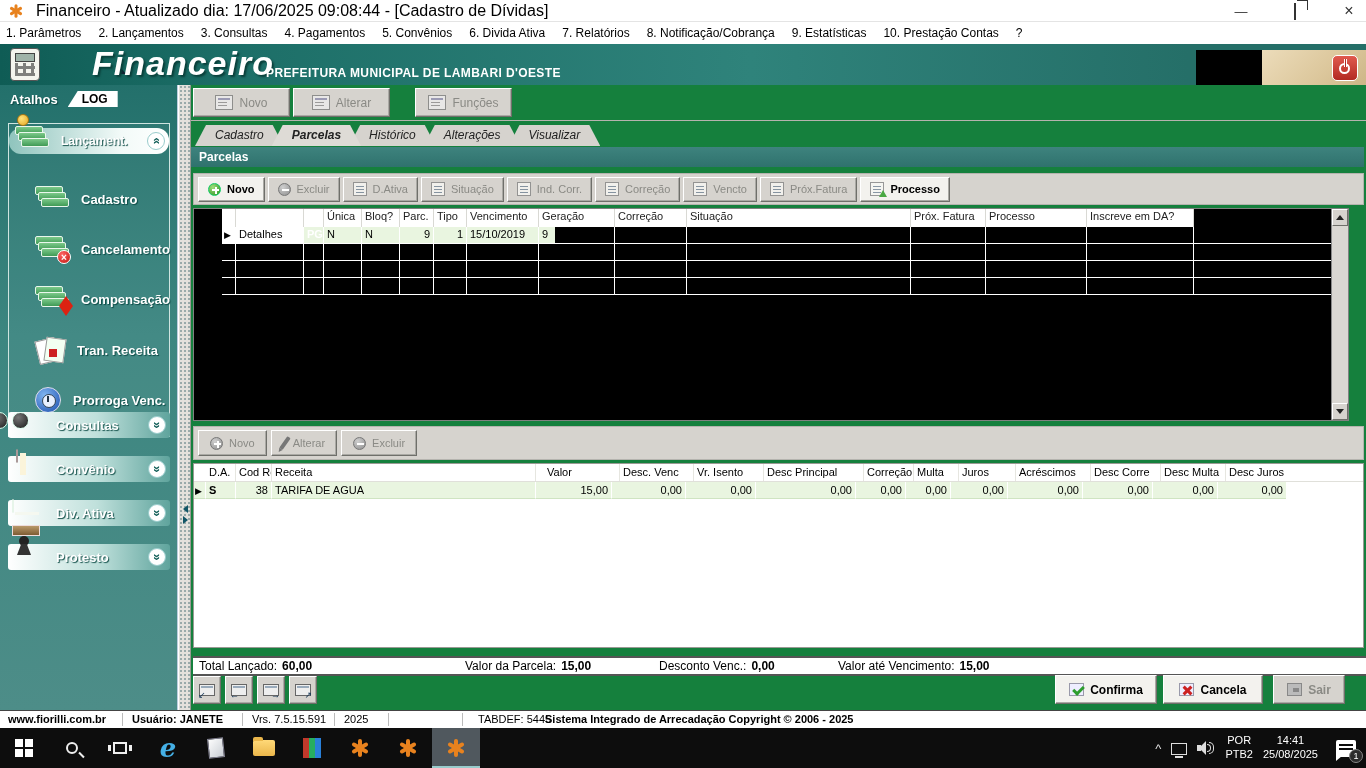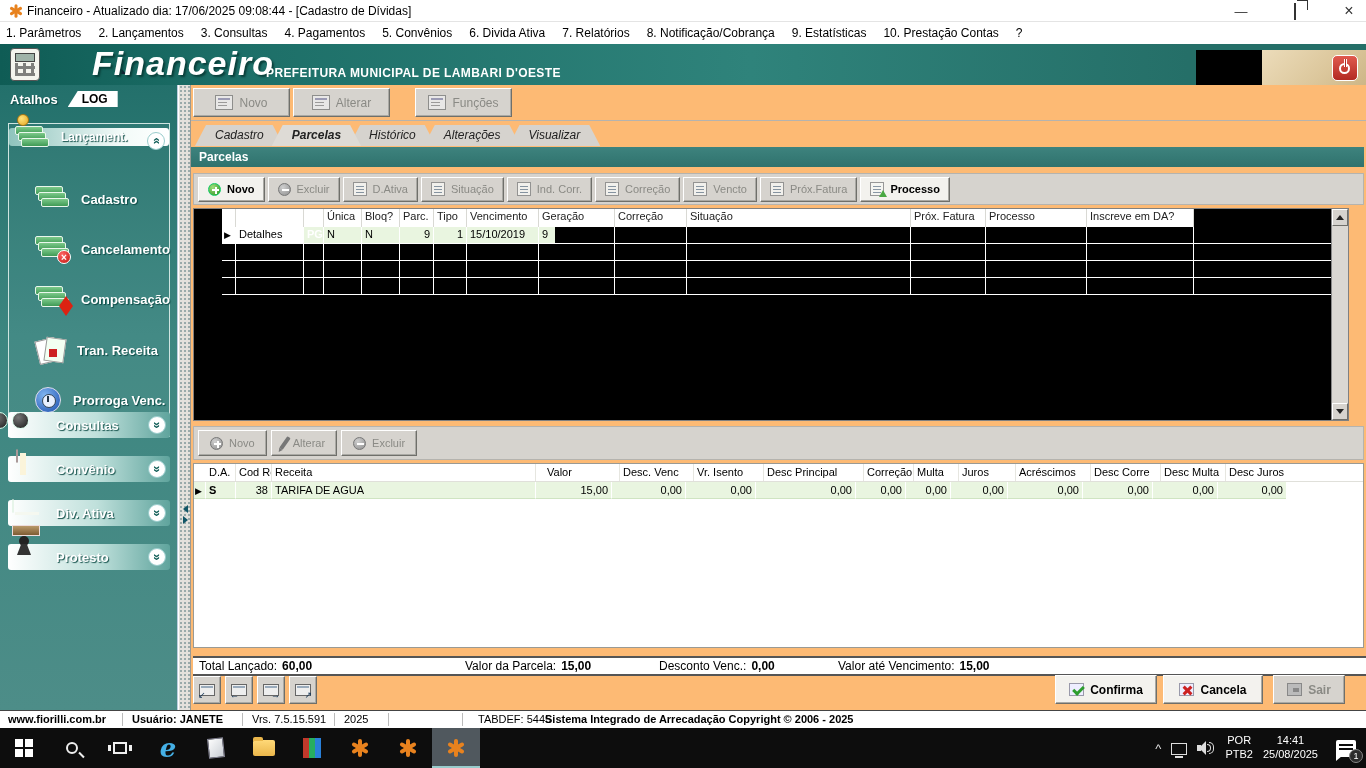--- a/index.html
+++ b/index.html
@@ -2,21 +2,21 @@
 <html><head>
 <meta charset="utf-8">
 <style>
   * { margin:0; padding:0; box-sizing:border-box; }
   html,body { width:1366px; height:768px; overflow:hidden; }
   body { font-family:"Liberation Sans", sans-serif; font-size:11px; color:#000; background:#d6d3ce; position:relative; }
   .abs { position:absolute; }
 
   
   .titlebar { left:0; top:0; width:1366px; height:22px; background:#fff; display:flex; align-items:center; padding-left:6px; border-bottom:1px solid #e4e4e4; }
-  .titlebar .title { margin-left:1px; font-size:12px; }
+  .titlebar .title { margin-left:10px; font-size:16px; }
   .win-controls { position:absolute; right:8px; top:0; height:22px; display:flex; align-items:center; gap:36px; }
   .wc { font-size:13px; color:#333; width:18px; text-align:center; cursor:default; }
   .wc-restore { width:11px; height:10px; border:1px solid #333; position:relative; background:#fff; }
   .wc-restore::before { content:""; position:absolute; left:2px; top:-4px; width:10px; height:9px; border:1px solid #333; border-bottom:none; border-left:none; }
 
   
   .menubar { left:0; top:22px; width:1366px; height:22px; background:#fff; display:flex; align-items:center; gap:17px; padding-left:6px; font-size:12px; }
   .menubar span { cursor:default; }
 
   
@@ -33,21 +33,21 @@
   .power-btn { position:absolute; right:8px; top:5px; width:26px; height:26px; background:linear-gradient(#e05a4e,#b32a22); border:1px solid #fff; border-radius:5px; cursor:pointer; }
   .power-btn .ring { position:absolute; left:6px; top:7px; width:11px; height:11px; border:2px solid #fff; border-radius:50%; }
   .power-btn .bar { position:absolute; left:11px; top:3px; width:3px; height:8px; background:#b32a22; border-left:1px solid #fff; border-right:1px solid #fff; }
 
   
   .sidebar { left:0; top:85px; width:178px; height:625px; background:linear-gradient(180deg,#23706b,#3c8680 40%,#4d8d88); border-right:1px solid #bcd; }
   .atalhos-row { position:absolute; left:10px; top:6px; display:flex; align-items:center; gap:10px; }
   .atalhos-label { color:#fff; font-weight:bold; font-size:13px; text-shadow:1px 1px 1px #0a4540; }
   .log-badge { background:#fff; color:#000; font-weight:bold; font-size:12px; padding:1px 10px 1px 14px; clip-path:polygon(10px 0,100% 0,100% 100%,0 100%); cursor:pointer; }
   .lanc-panel { position:absolute; left:8px; top:38px; width:162px; height:314px; border:1px solid #cfe4e0; background:rgba(255,255,255,0.04); }
-  .lanc-header { position:absolute; left:0; top:4px; width:160px; height:18px; background:linear-gradient(90deg,#8fc4bd,#f2faf8 70%,#fff); border-radius:3px; display:flex; align-items:center; }
+  .lanc-header { position:absolute; left:0; top:4px; width:160px; height:26px; background:linear-gradient(90deg,#8fc4bd,#f2faf8 70%,#fff); border-radius:12px; display:flex; align-items:center; }
   .lanc-header .lbl { margin-left:52px; color:#fff; font-weight:bold; font-size:12px; text-shadow:1px 1px 1px #15514b; }
   .circle-btn { position:absolute; right:4px; top:4px; width:18px; height:18px; background:#fff; border:1px solid #9cc; border-radius:50%; color:#17625c; font-weight:bold; display:flex; align-items:center; justify-content:center; cursor:pointer; }
   .chev { display:inline-block; transform:rotate(-90deg); font-size:12px; line-height:1; }
   .chev.down { transform:rotate(90deg); }
   .side-item { position:absolute; left:26px; display:flex; align-items:center; gap:12px; cursor:pointer; }
   .side-item .lbl { color:#fff; font-weight:bold; font-size:13px; text-shadow:1px 1px 1px #0c4a45; }
   .money-ic { position:relative; width:34px; height:26px; }
   .money-ic .b1,.money-ic .b2,.money-ic .b3 { position:absolute; width:28px; height:9px; border-radius:2px; background:linear-gradient(#7cc98a,#3f9a55); border:1px solid #e9f7ec; }
   .money-ic .b1{ left:0; top:0; } .money-ic .b2{ left:3px; top:6px; } .money-ic .b3{ left:6px; top:12px; }
   .money-ic .coin { position:absolute; left:2px; bottom:0; width:12px; height:12px; border-radius:50%; background:radial-gradient(circle at 35% 35%,#ffe27a,#e5a824); border:1px solid #a87612; }
@@ -78,21 +78,21 @@
   .stamp-mid { position:absolute; left:7px; top:8px; width:14px; height:11px; background:#333; clip-path:polygon(30% 0,70% 0,100% 100%,0 100%); }
 
   
   .splitter { left:178px; top:85px; width:13px; height:625px; background:#e3e1dc; border-left:1px solid #fff; border-right:1px solid #9a9a94;
      background-image:radial-gradient(#9aa 1px, transparent 1px); background-size:4px 4px; }
   .split-arrows { position:absolute; left:0; top:420px; width:13px; display:flex; flex-direction:column; align-items:center; gap:3px; }
   .tri-l { width:0;height:0;border-top:4px solid transparent;border-bottom:4px solid transparent;border-right:5px solid #156; }
   .tri-r { width:0;height:0;border-top:4px solid transparent;border-bottom:4px solid transparent;border-left:5px solid #156; }
 
   
-  .main { left:191px; top:85px; width:1175px; height:625px; background:#fdba74; }
+  .main { left:191px; top:85px; width:1175px; height:625px; background:#15803d; }
   .btn { background:#d6d3ce; border:1px solid; border-color:#fff #6f6f6a #6f6f6a #fff; box-shadow:inset -1px -1px 0 #aaa9a4; display:flex; align-items:center; justify-content:center; gap:6px; cursor:pointer; }
   .btn.disabled { color:#8a8a85; cursor:default; }
   .btn.lit { background:#f3f2ee; font-weight:bold; }
   .tb1 { position:absolute; left:0; top:0; width:1175px; height:36px; border-bottom:1px solid #b5b3ae; }
   .tb1 .btn { position:absolute; top:3px; width:97px; height:29px; font-size:12px; }
   .mini-doc { width:18px; height:15px; background:#eee; border:1px solid #777; position:relative; opacity:.75; }
   .mini-doc::before { content:""; position:absolute; left:2px; top:2px; right:2px; height:2px; background:#88a; }
   .mini-doc::after { content:""; position:absolute; left:2px; top:6px; right:5px; height:1px; background:#888; box-shadow:0 3px 0 #888; }
 
   .tabs { position:absolute; left:4px; top:40px; height:21px; display:flex; }

